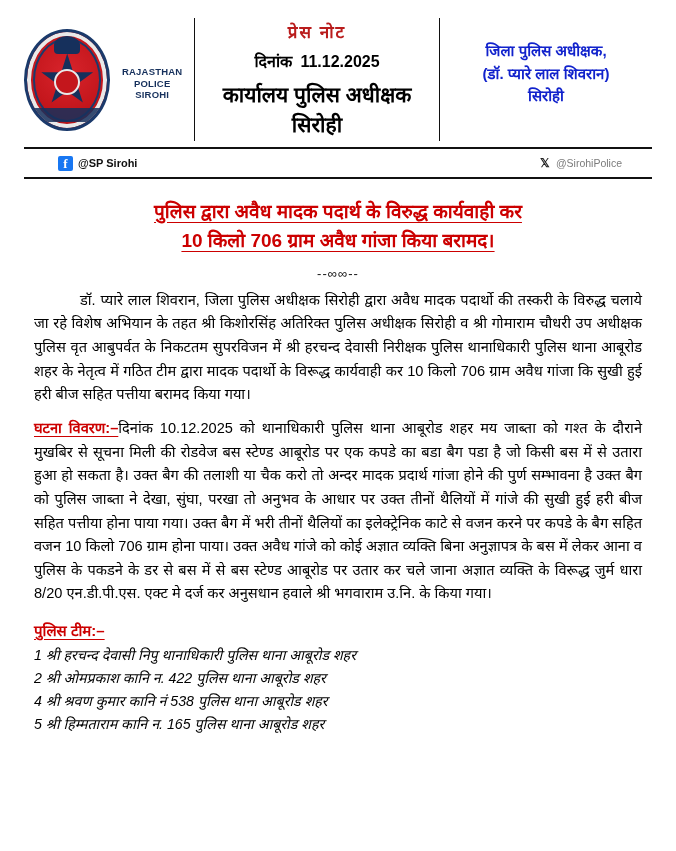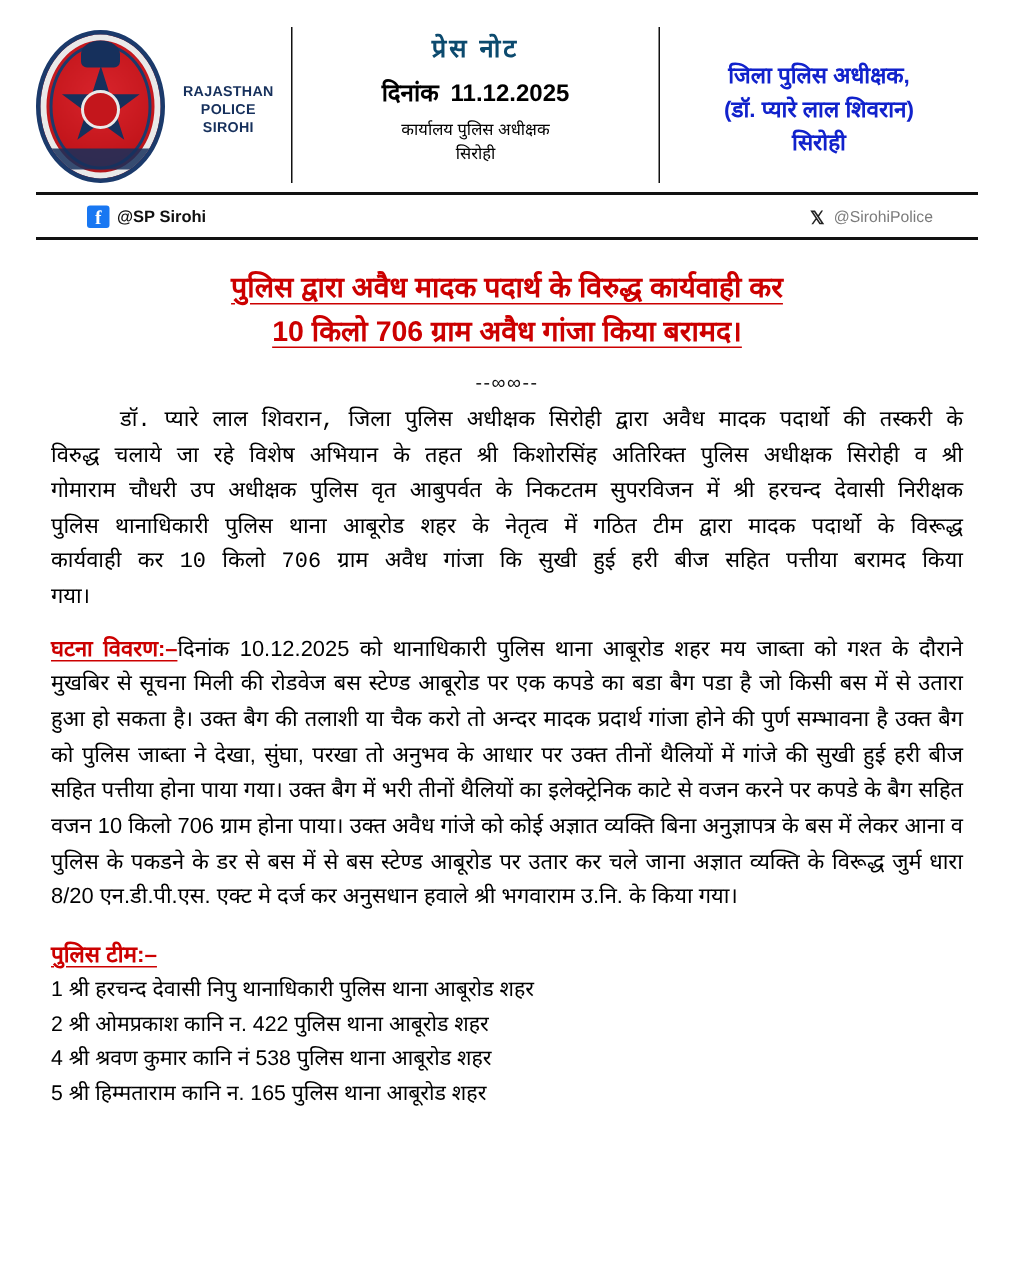--- a/index.html
+++ b/index.html
@@ -105,37 +105,37 @@
   }
 
   .hdr-mid {
     flex: 1;
     text-align: center;
     border-left: 1.5px solid #111;
     border-right: 1.5px solid #111;
     padding: 2px 8px 0 8px;
   }
   .press-note {
-    color: #0c4a6e;
+    color: #b91c1c;
     font-size: 17px;
     font-weight: bold;
     letter-spacing: 2px;
     margin-bottom: 7px;
   }
   .hdr-date {
     font-size: 16px;
     font-weight: bold;
     margin-bottom: 8px;
   }
   .hdr-date .dt {
     margin-left: 8px;
   }
   .hdr-office {
-    font-size: 11px;
-    font-weight: normal;
+    font-size: 21px;
+    font-weight: bold;
     line-height: 1.45;
   }
 
   .hdr-right {
     width: 212px;
     text-align: center;
     color: #1122cc;
     font-size: 15px;
     font-weight: bold;
     line-height: 1.5;
@@ -206,21 +206,21 @@
   }
 
   
   .body-text {
     font-size: 14.6px;
     line-height: 1.62;
     text-align: justify;
     margin: 0 10px;
   }
   .body-text p { margin: 0 0 10px 0; }
-  .indent { text-indent: 46px; font-family: Liberation Mono, monospace; }
+  .indent { text-indent: 46px; }
 
   .label-red {
     color: #cc0000;
     font-weight: bold;
     text-decoration: underline;
     text-underline-offset: 3px;
   }
 
   .section-head {
     color: #cc0000;
@@ -228,21 +228,21 @@
     font-size: 15px;
     text-decoration: underline;
     text-underline-offset: 3px;
     margin: 14px 0 4px 10px;
   }
   .team-list {
     margin: 0 10px;
     font-size: 14.2px;
     line-height: 1.62;
   }
-  .team-list .row { white-space: nowrap; }
+  .team-list .row { white-space: nowrap; font-style: italic; }
 </style>
 </head>
 <body>
 
 <div class="page">
 
   <div class="header">
 
     <div class="hdr-left">
       <div class="emblem">

